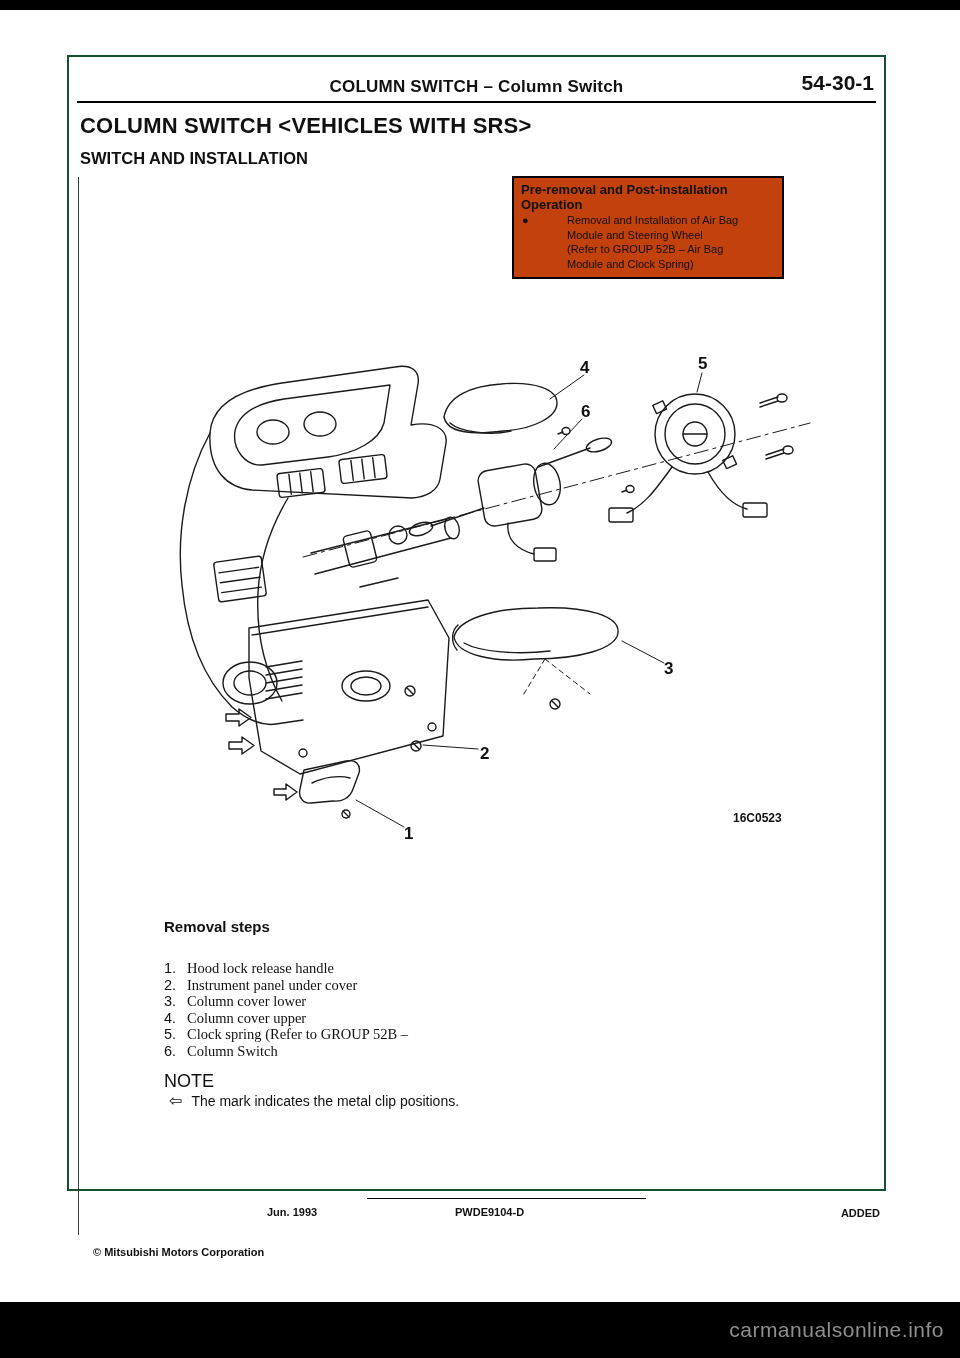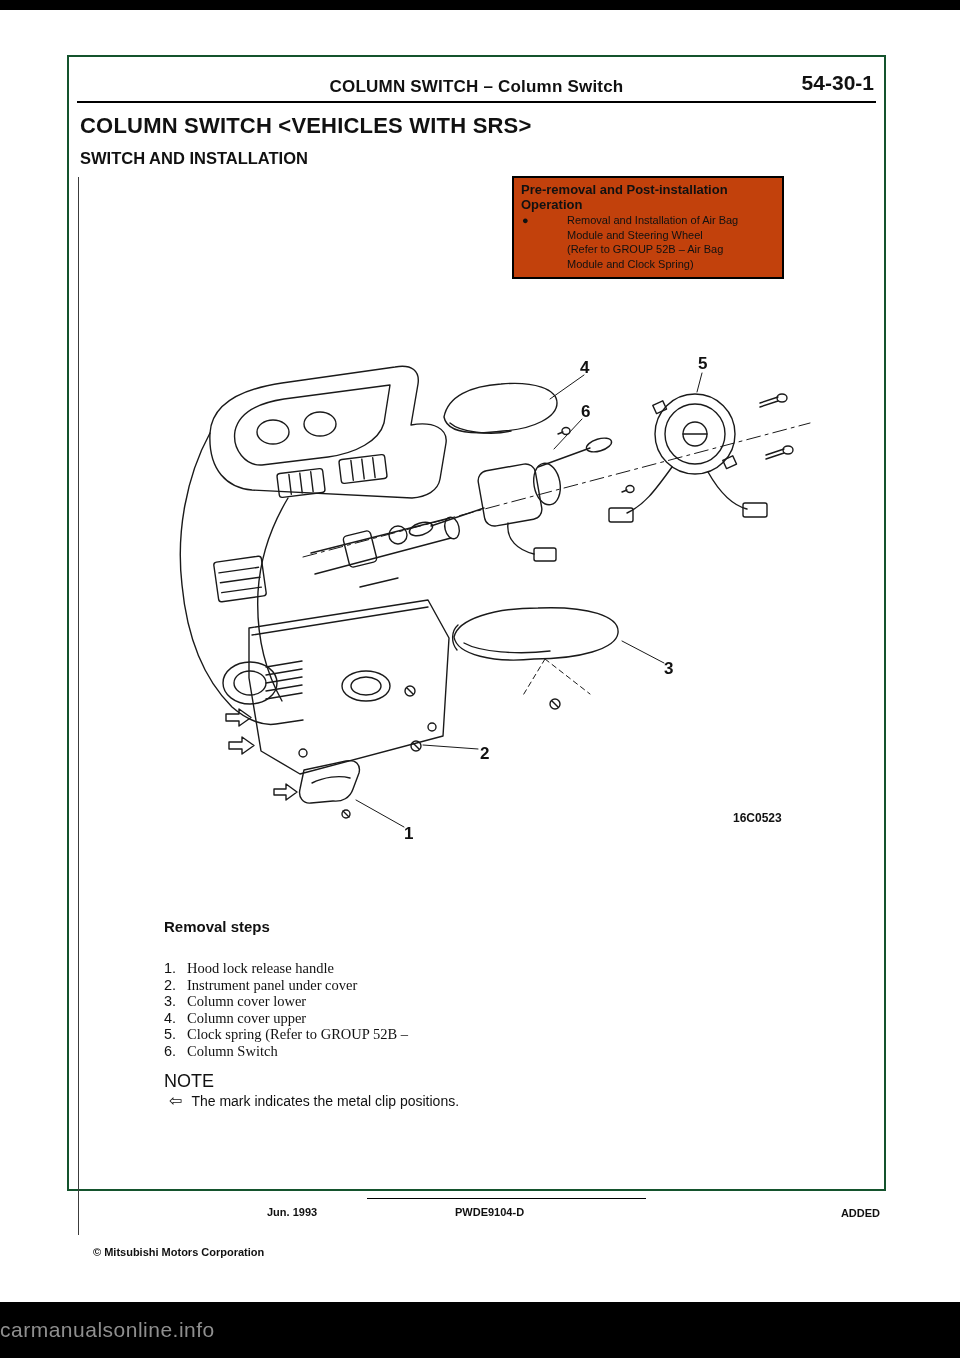--- a/index.html
+++ b/index.html
@@ -3,21 +3,21 @@
 <meta charset="utf-8">
 <style>
   * { margin:0; padding:0; box-sizing:border-box; }
   html,body { background:#ffffff; }
   body {
     width:960px; height:1358px; position:relative; overflow:hidden;
     font-family:"Liberation Sans", sans-serif; color:#111;
   }
   .scan-bar-top { position:absolute; left:0; top:0; width:960px; height:10px; background:#000; }
   .scan-bar-bottom { position:absolute; left:0; top:1302px; width:960px; height:56px; background:#000;
-    display:flex; align-items:center; justify-content:flex-start; padding-right:16px; }
+    display:flex; align-items:center; justify-content:flex-end; padding-right:16px; }
   .watermark { color:#8f8f8f; font-size:21px; letter-spacing:0.5px; }
 
   .page-box {
     position:absolute; left:67px; top:55px; width:819px; height:1136px;
     border:2px solid #14532d; background:#fff;
   }
   .inner-vline { position:absolute; left:9px; top:120px; width:1px; height:1058px; background:#3c3c3c; }
 
   .hdr-title { position:absolute; left:0; right:0; top:20px; text-align:center;
     font-weight:bold; font-size:17px; letter-spacing:0.2px; }

